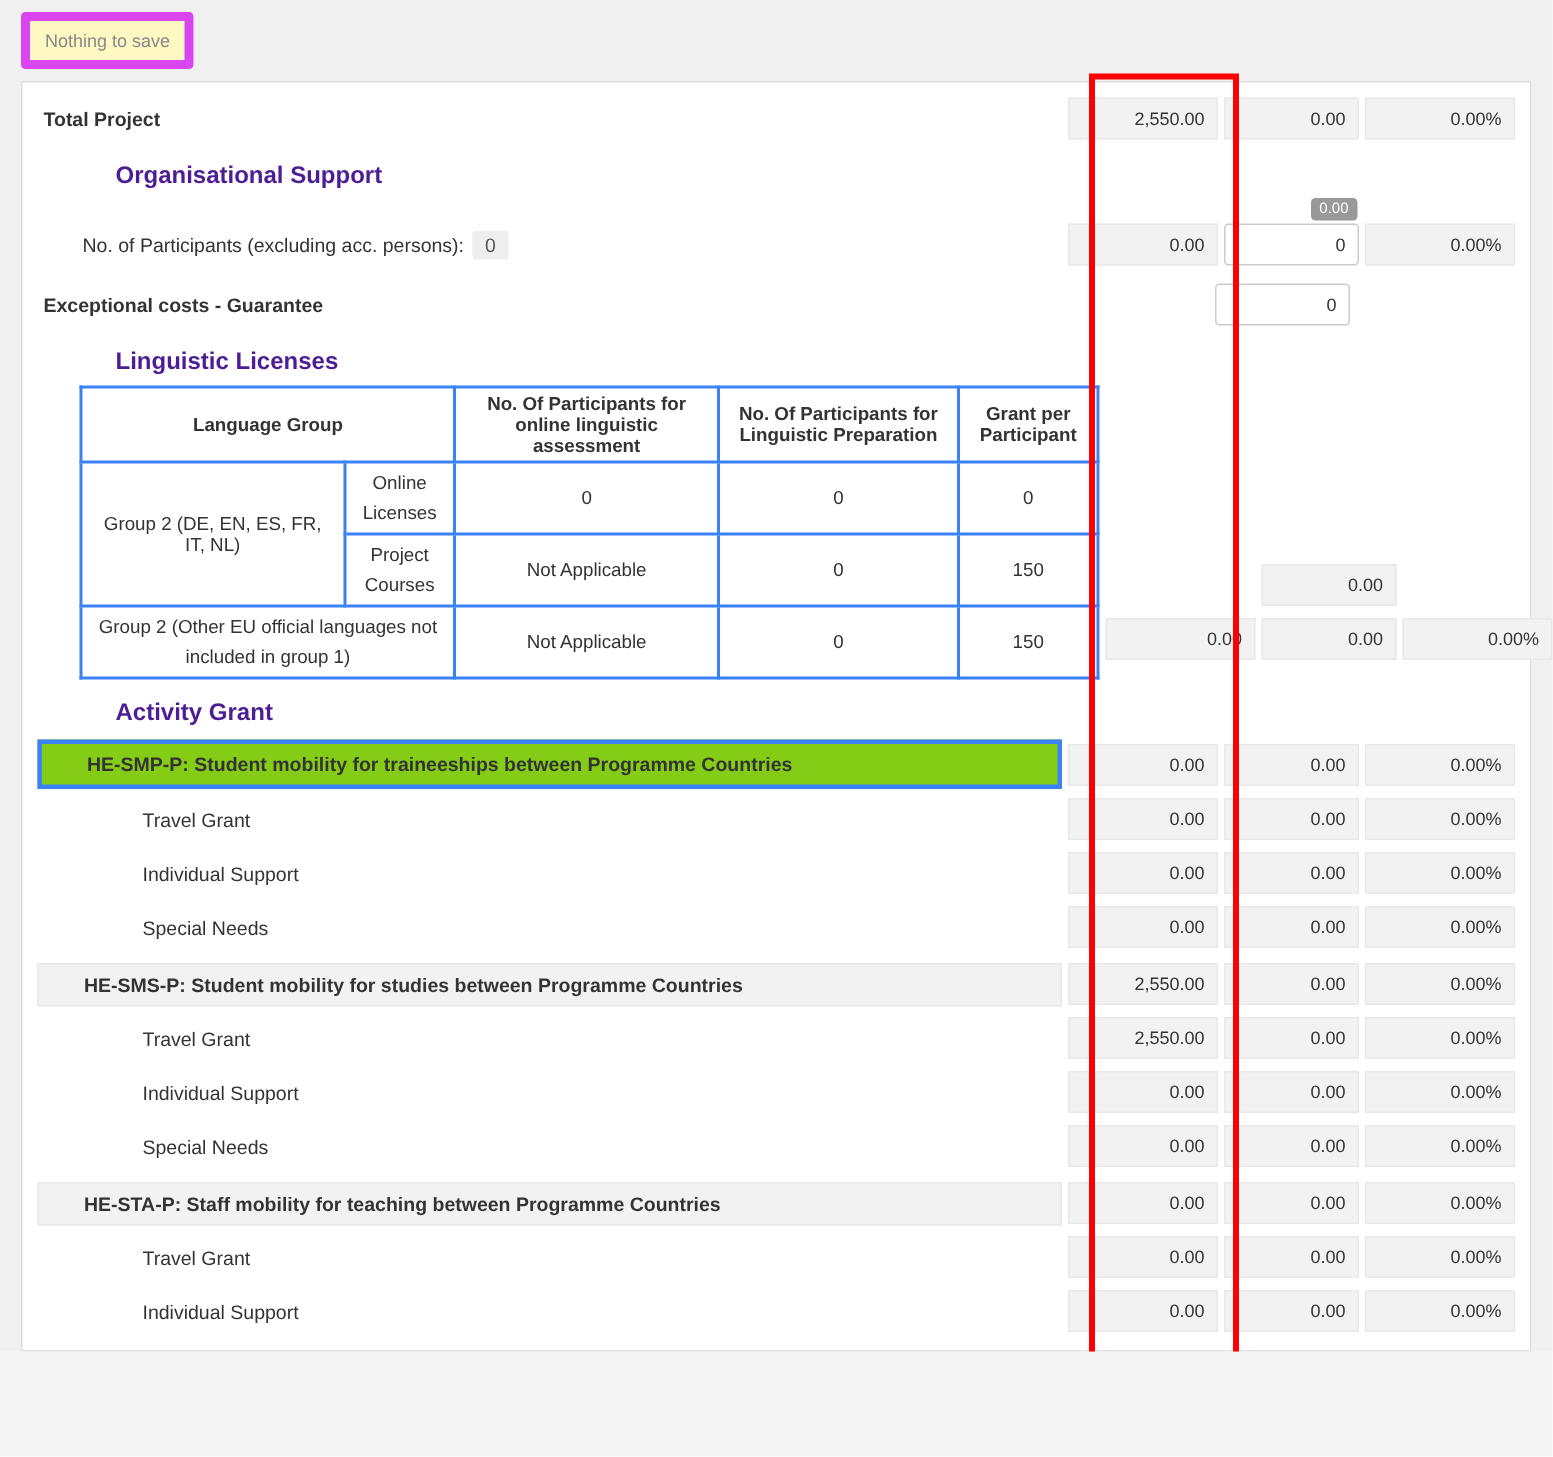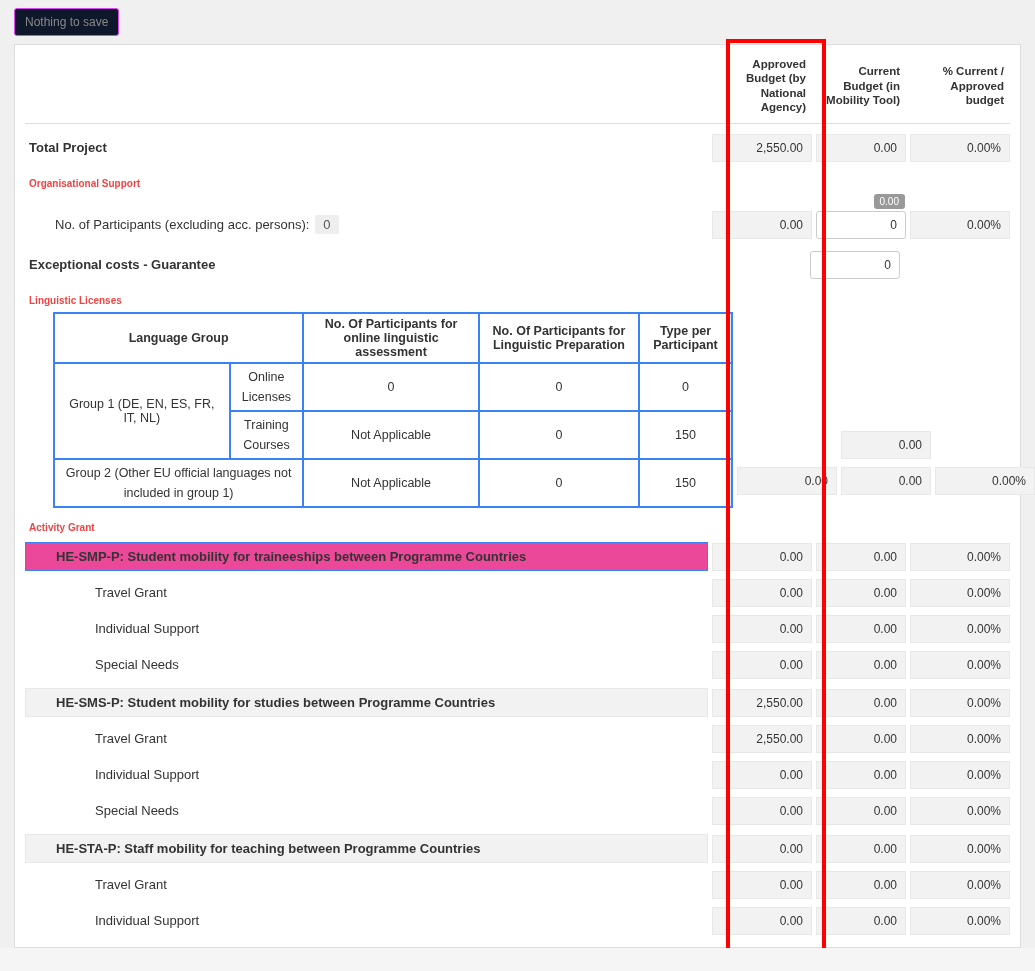--- a/index.html
+++ b/index.html
@@ -21,22 +21,22 @@
     padding: 8px 14px 2px 14px;
   }
   .page-title {
     font-size: 20px;
     color: #4a4a4a;
     font-weight: normal;
     margin: 0;
     padding: 4px 0;
   }
   .save-btn {
-    background: #0f172a;
-    border: 1px solid #d946ef;
+    background: #fef9c3;
+    border: 6px solid #d946ef;
     border-radius: 3px;
     padding: 6px 10px;
     font-size: 12px;
     color: #888;
   }
   .panel {
     background: #fff;
     border: 1px solid #ddd;
     margin: 6px 14px 0 14px;
     padding: 0 10px 10px 10px;
@@ -55,23 +55,24 @@
   .col-head {
     font-size: 11.5px;
     font-weight: bold;
     color: #333;
     text-align: right;
     padding: 0 6px;
     line-height: 1.25;
   }
   .section-title {
     font-weight: bold;
-    font-size: 10px;
-    color: #ef4444;
+    font-size: 16px;
+    color: #4c1d95;
     padding: 14px 4px 0 4px;
+    margin-left: 48px;
   }
   .cell {
     text-align: right;
     background: #f2f2f2;
     border: 1px solid #e8e8e8;
     padding: 6px 8px;
     font-size: 12px;
     color: #333;
     margin: 2px 0;
   }
@@ -146,26 +147,20 @@
 <body>
 
 <div class="page">
   <div class="header">
     <button class="save-btn">Nothing to save</button>
   </div>
 
   <div class="panel">
     <div class="red-highlight" style="left:711px; height:916px; top:-6px;"></div>
 
-    <div class="grid col-headers">
-      <div></div>
-      <div class="col-head">Approved Budget (by National Agency)</div>
-      <div class="col-head">Current Budget (in Mobility Tool)</div>
-      <div class="col-head">% Current / Approved budget</div>
-    </div>
 
     <div class="grid" style="margin-top:8px;">
       <div class="label-cell heading">Total Project</div>
       <div class="cell">2,550.00</div>
       <div class="cell">0.00</div>
       <div class="cell">0.00%</div>
     </div>
 
     <div class="section-title">Organisational Support</div>
 
@@ -192,31 +187,31 @@
     <div class="section-title">Linguistic Licenses</div>
 
     <div class="grid">
       <div>
         <table class="ling">
           <tbody>
               <tr>
             <th colspan="2">Language Group</th>
             <th style="width:170px;">No. Of Participants for online linguistic assessment</th>
             <th style="width:155px;">No. Of Participants for Linguistic Preparation</th>
-            <th style="width:90px;">Type per Participant</th>
+            <th style="width:90px;">Grant per Participant</th>
           </tr>
           <tr>
-            <td rowspan="2" style="width:170px;">Group 1 (DE, EN, ES, FR, IT, NL)</td>
+            <td rowspan="2" style="width:170px;">Group 2 (DE, EN, ES, FR, IT, NL)</td>
             <td style="width:70px; line-height:1.6;">Online Licenses</td>
             <td>0</td>
             <td>0</td>
             <td>0</td>
           </tr>
           <tr>
-            <td style="line-height:1.6;">Training Courses</td>
+            <td style="line-height:1.6;">Project Courses</td>
             <td>Not Applicable</td>
             <td>0</td>
             <td>150</td>
           </tr>
           <tr>
             <td colspan="2" style="line-height:1.6;">Group 2 (Other EU official languages not included in group 1)</td>
             <td>Not Applicable</td>
             <td>0</td>
             <td>150</td>
           </tr>
@@ -237,21 +232,21 @@
         <div class="cell blank" style="height:100px;"></div>
         <div class="cell" style="visibility:hidden;">0</div>
         <div class="cell">0.00%</div>
       </div>
     </div>
 
     <div class="section-title" style="padding-top:10px;">Activity Grant</div>
 
     <div id="activities-container" style="margin-top:8px;">
         <div class="grid" style="margin-top: 6px;">
-          <div class="label-cell indent1 activity-row" style="background:#ec4899;border:1px solid #3b82f6;font-weight:bold;">HE-SMP-P: Student mobility for traineeships between Programme Countries</div>
+          <div class="label-cell indent1 activity-row" style="background:#84cc16;border:3px solid #3b82f6;font-weight:bold;">HE-SMP-P: Student mobility for traineeships between Programme Countries</div>
           <div class="cell">0.00</div>
           <div class="cell">0.00</div>
           <div class="cell">0.00%</div>
         </div>
         <div class="grid" style="margin-top: 4px;">
           <div class="label-cell indent2">Travel Grant</div>
           <div class="cell">0.00</div>
           <div class="cell">0.00</div>
           <div class="cell">0.00%</div>
         </div>

